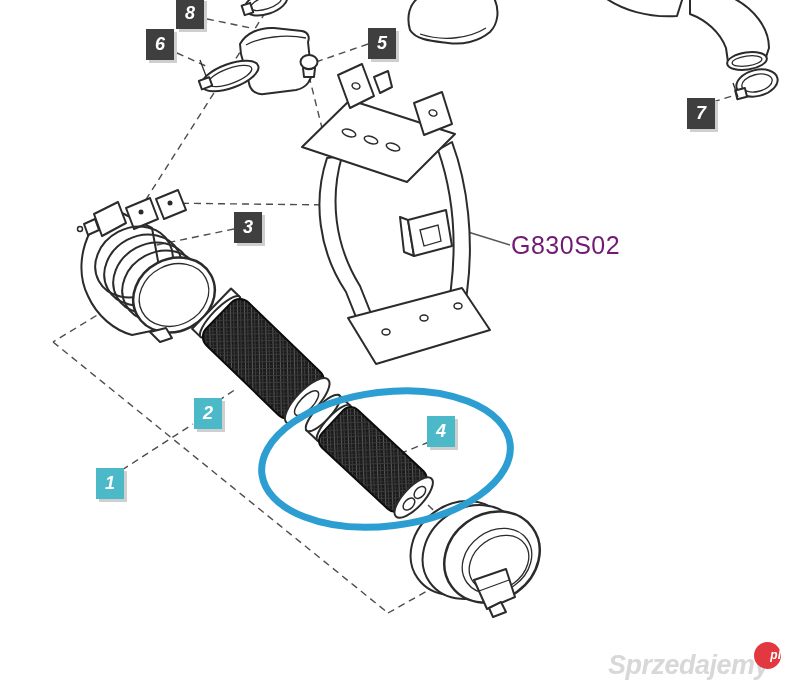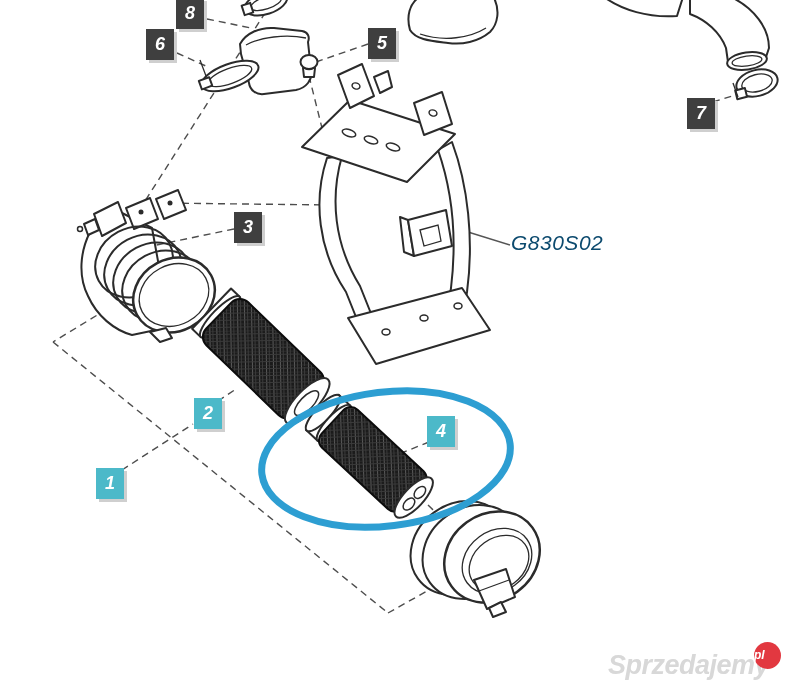--- a/index.html
+++ b/index.html
@@ -17,31 +17,31 @@
   .hole{fill:#ffffff;stroke:#2b2b2b;stroke-width:1.5;}
   .dot{fill:#2b2b2b;}
   .callout{
     position:absolute;width:28px;height:31px;text-align:center;
     color:#fff;font-style:italic;font-weight:bold;font-size:18px;line-height:31px;
     box-shadow:3px 3px 0 #cfcfcf;z-index:5;
   }
   .callout.dark{background:#3f3f3f;}
   .callout.teal{background:#4cb9c9;}
   #part-code{
-    position:absolute;left:511px;top:231px;font-size:21px;color:#0c4a6e;
-    letter-spacing:0.5px;z-index:4;font-style:italic;
+    position:absolute;left:511px;top:231px;font-size:25px;color:#701a75;
+    letter-spacing:0.5px;z-index:4;
   }
   #watermark{position:absolute;left:608px;top:650px;width:190px;height:42px;z-index:6;}
   #watermark .brand{
     font-size:27px;font-weight:bold;font-style:italic;color:#d8d8d8;
     letter-spacing:-0.5px;
   }
   #watermark .badge{
     position:absolute;left:146px;top:-8px;width:27px;height:27px;border-radius:50%;
-    background:#e23840;color:#ffffff;text-align:left;
+    background:#e23840;color:#ffffff;text-align:right;
     font-size:12px;font-weight:bold;font-style:italic;line-height:27px;
   }
 </style>
 </head>
 <body>
 
 <div id="stage">
 
   <svg id="artwork" width="803" height="699" viewBox="0 0 803 699">
     <defs>

